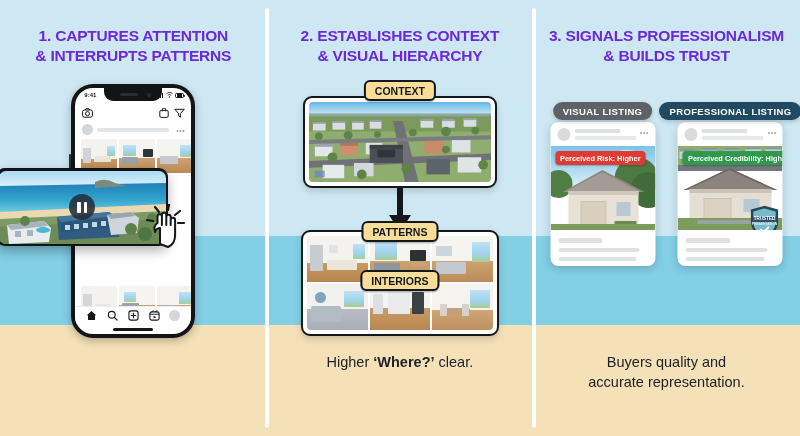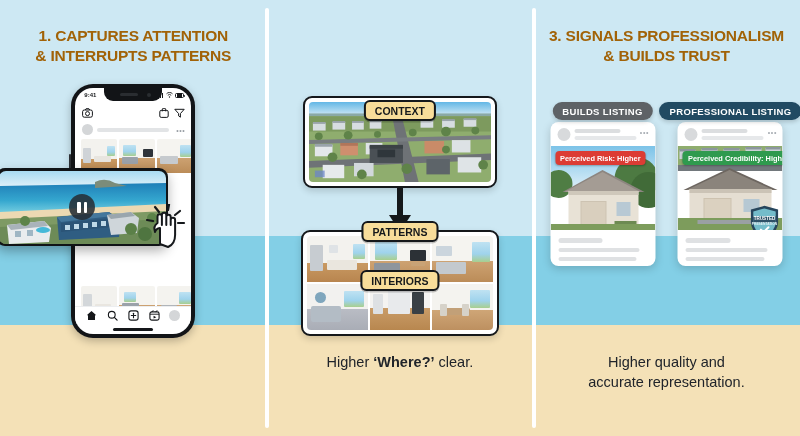--- a/index.html
+++ b/index.html
@@ -20,21 +20,21 @@
   #panels { position:absolute; inset:0; display:flex; }
   .panel { position:relative; width:266.6px; height:436px; }
   .divider { position:absolute; top:8px; width:4px; height:420px; background:#ffffff; border-radius:2px; }
   #div1 { left:265px; }
   #div2 { left:532px; }
 
   .panel-title {
     position:absolute; top:26px; left:0; width:100%;
     text-align:center;
     font-size:15.5px; font-weight:bold; line-height:1.32;
-    color:#a16207; letter-spacing:-0.2px;
+    color:#6d28d9; letter-spacing:-0.2px;
     white-space:pre-line;
   }
   .panel-caption {
     position:absolute; top:352px; left:0; width:100%;
     text-align:center;
     font-size:14.5px; line-height:1.38; color:#20242a;
     white-space:pre-line; padding:0 12px;
   }
   .panel-caption b { font-weight:bold; }
 
@@ -113,21 +113,21 @@
     font-size:10.5px; font-weight:bold; color:#15181b;
     padding:2.5px 9px; white-space:nowrap; z-index:20;
     box-shadow:0 1.5px 0 rgba(0,0,0,.22);
   }
   .photoframe {
     position:absolute; left:50%; transform:translateX(-50%);
     background:#ffffff; border:2.5px solid #15181b; border-radius:9px;
     padding:4px; box-shadow:0 3px 7px rgba(0,0,0,.16);
   }
   #ctx-frame { top:16px; width:194px; height:92px; }
-  #ctx-badge { top:20px; }
+  #ctx-badge { top:0; }
   #ctx-img { width:100%; height:100%; border-radius:4px; overflow:hidden; position:relative; }
   #arrow { position:absolute; left:50%; top:108px; transform:translateX(-50%); width:22px; height:44px; z-index:15; }
   #det-frame { top:150px; width:198px; height:106px; }
   #det-badge { top:141px; }
   #int-badge { top:190px; }
   #det-grid { width:100%; height:100%; display:grid; grid-template-columns:repeat(3,1fr); grid-template-rows:repeat(2,1fr); gap:2px; border-radius:4px; overflow:hidden; }
   .gcell { position:relative; overflow:hidden; }
 
   
   .pill {
@@ -363,20 +363,22 @@
           <line x1="32" y1="19" x2="38" y2="19"></line>
         </g>
         <path d="M14 40 V24 q-4 0.5 -5 4 q-2 -6 2.5 -9 V12.5 a2.2 2.2 0 0 1 4.4 0 V21 V11 a2.2 2.2 0 0 1 4.4 0 V21 V13 a2.2 2.2 0 0 1 4.4 0 V21 V16 a2.2 2.2 0 0 1 4.4 0 V31 q0 9 -7 12 z" fill="#ffffff" stroke="#15181b" stroke-width="2" stroke-linejoin="round"></path>
       </svg>
 
     </div>
 
   </section>
 
   <section class="panel">
+    <h2 class="panel-title">2. ESTABLISHES CONTEXT
+&amp; VISUAL HIERARCHY</h2>
 
     <div class="stage">
 
       <div class="photoframe" id="ctx-frame">
         <div id="ctx-img">
           <svg width="100%" height="100%" viewBox="0 0 186 84" preserveAspectRatio="none">
             <defs>
               <linearGradient id="csky" x1="0" y1="0" x2="0" y2="1">
                 <stop offset="0%" stop-color="#63b7e6"></stop>
                   <stop offset="100%" stop-color="#cfe8f4"></stop>
@@ -509,21 +511,21 @@
 
     <p class="panel-caption"><span>Higher </span><b>‘Where?’</b><span> clear.</span><br></p>
   </section>
 
   <section class="panel">
     <h2 class="panel-title">3. SIGNALS PROFESSIONALISM
 &amp; BUILDS TRUST</h2>
 
     <div class="stage">
 
-      <div class="pill" id="pill-basic">BUILDS LISTING</div>
+      <div class="pill" id="pill-basic">VISUAL LISTING</div>
       <div class="pill" id="pill-pro">PROFESSIONAL LISTING</div>
 
       <article class="listing" id="listing-basic">
         <div class="l-head">
           <div class="l-av"></div>
           <div class="l-l1"></div>
           <div class="l-l2"></div>
           <div class="l-dots">•••</div>
         </div>
         <div class="l-photo">
@@ -611,20 +613,20 @@
         <div class="l-body">
           <span style="width:50%;height:5px;"></span>
           <span style="width:92%;height:4px;"></span>
           <span style="width:88%;height:4px;"></span>
           <span style="width:72%;height:4px;"></span>
         </div>
       </article>
 
     </div>
 
-    <p class="panel-caption">Higher quality and
+    <p class="panel-caption">Buyers quality and
 accurate representation.</p>
   </section>
 
 </div>
 
 <div class="divider" id="div1"></div>
 <div class="divider" id="div2"></div>
 
 </body></html>

